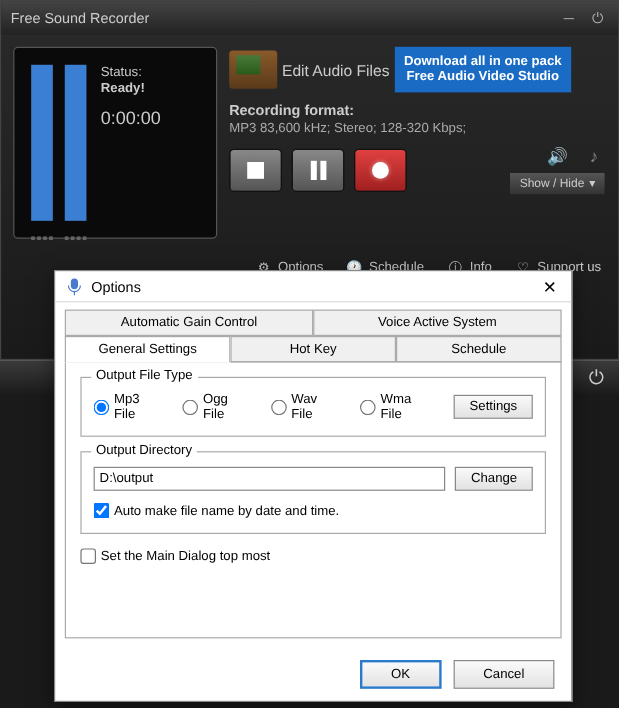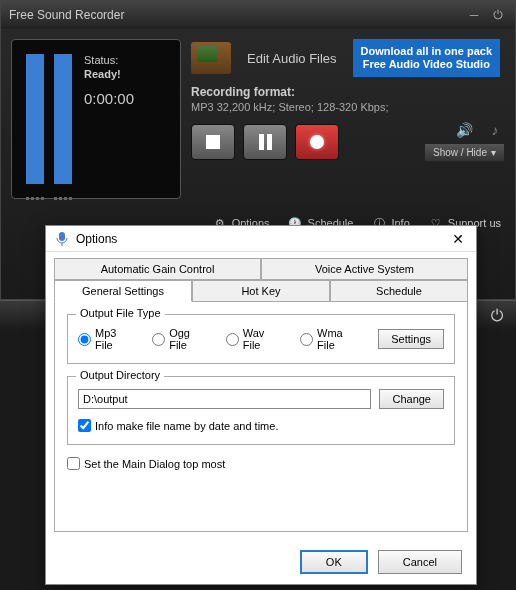--- a/index.html
+++ b/index.html
@@ -20,21 +20,21 @@
 .meter-fill { position: absolute; bottom: 0; left: 0; right: 0; height: 100%; background: #3b7fd4; }
 .meter-dots { position: absolute; bottom: -16px; left: 0; right: 0; display: flex; justify-content: center; gap: 2px; }
 .meter-dots span { width: 3px; height: 3px; background: #666; }
 .status-block { padding: 6px; color: #ccc; font-size: 11px; }
 .status-label { margin-bottom: 2px; }
 .status-value { font-weight: bold; margin-bottom: 10px; }
 .timer { font-size: 15px; }
 
 
 .right-panel { flex: 1; }
-.top-row { display: flex; align-items: center; gap: 16px; margin-bottom: 8px; }
+.top-row { display: flex; align-items: center; gap: 4px; margin-bottom: 8px; }
 .edit-icon { width: 40px; height: 32px; background: linear-gradient(#8a5a2a, #5a3a1a); border-radius: 3px; position: relative; }
 .edit-icon::before { content: ""; position: absolute; top: 4px; left: 6px; width: 20px; height: 16px; background: linear-gradient(#4a7a3a, #2a5a1a); }
 .edit-text { color: #ccc; font-size: 13px; }
 .promo { background: #1a6bc4; color: #fff; font-size: 11px; font-weight: bold; padding: 6px 8px; text-align: center; line-height: 1.2; }
 
 .format-label { color: #ccc; font-size: 12px; font-weight: bold; margin-bottom: 2px; }
 .format-detail { color: #aaa; font-size: 11px; margin-bottom: 8px; }
 
 .controls-row { display: flex; align-items: center; gap: 8px; }
 .ctrl-btn { width: 44px; height: 36px; border-radius: 4px; display: flex; align-items: center; justify-content: center; cursor: pointer; border: 1px solid #111; }
@@ -125,21 +125,21 @@
     <div class="right-panel">
       <div class="top-row">
         <div class="edit-icon"></div>
         <span class="edit-text">Edit Audio Files</span>
         <div class="promo">
           <div>Download all in one pack</div>
           <div>Free Audio Video Studio</div>
         </div>
       </div>
       <div class="format-label">Recording format:</div>
-      <div class="format-detail">MP3 32,200 kHz; Stereo;  128-320 Kbps;</div>
+      <div class="format-detail">MP3 83,600 kHz; Stereo;  128-320 Kbps;</div>
       <div class="controls-row">
         <div class="ctrl-btn ctrl-stop"></div>
         <div class="ctrl-btn ctrl-pause"></div>
         <div class="ctrl-btn ctrl-record"></div>
         <div class="right-icons">
           <div class="icon-row">
             <span class="small-icon">🔊</span>
             <span class="small-icon" style="color:#888">♪</span>
           </div>
           <div class="show-hide">
@@ -221,21 +221,21 @@
     </div>
 
     <div class="fieldset">
       <span class="fieldset-legend">Output Directory</span>
       <div class="dir-row">
         <input class="dir-input" value="D:\output" style="">
         <button class="change-btn">Change</button>
       </div>
       <div class="checkbox-row">
         <input type="checkbox" checked="" style="">
-        <span>Info make file name by date and time.</span>
+        <span>Auto make file name by date and time.</span>
       </div>
     </div>
 
     <div class="checkbox-row">
       <input type="checkbox" style="">
       <span>Set the Main Dialog top most</span>
     </div>
   </div>
 
   <div class="dialog-buttons">

